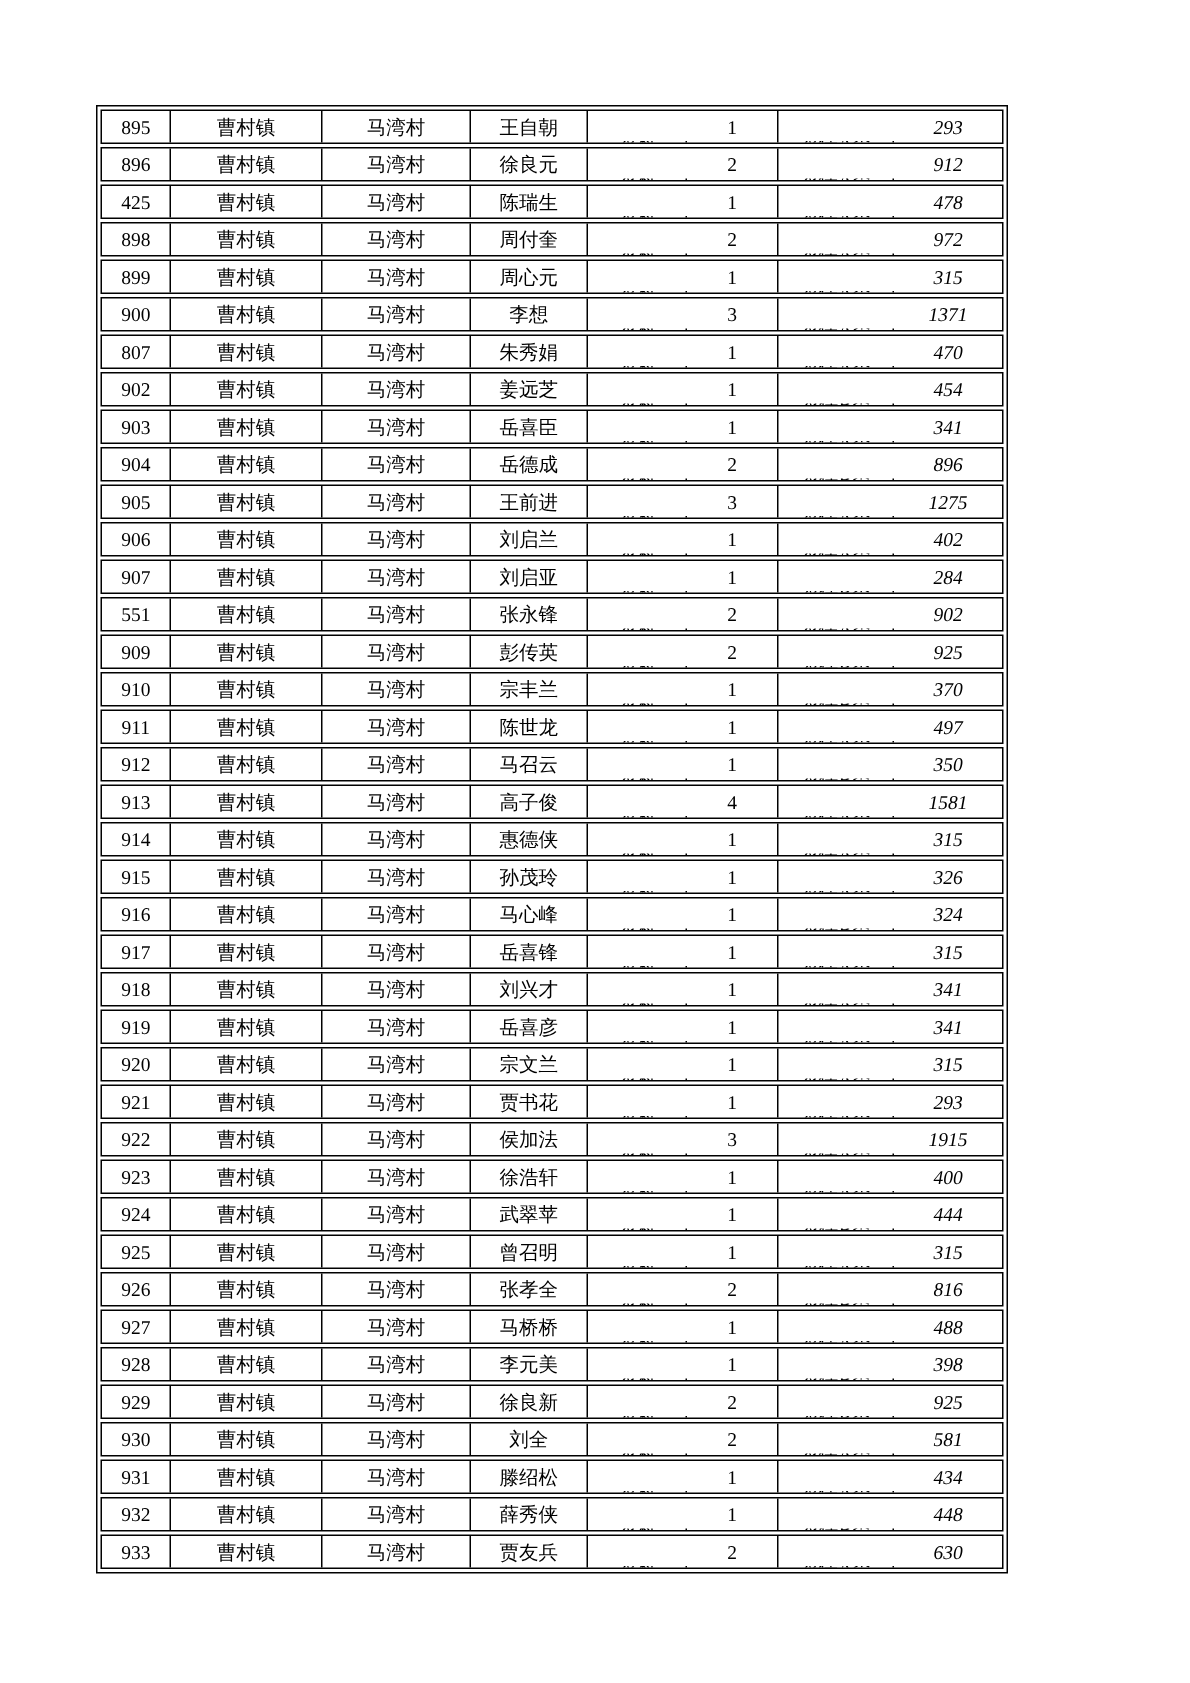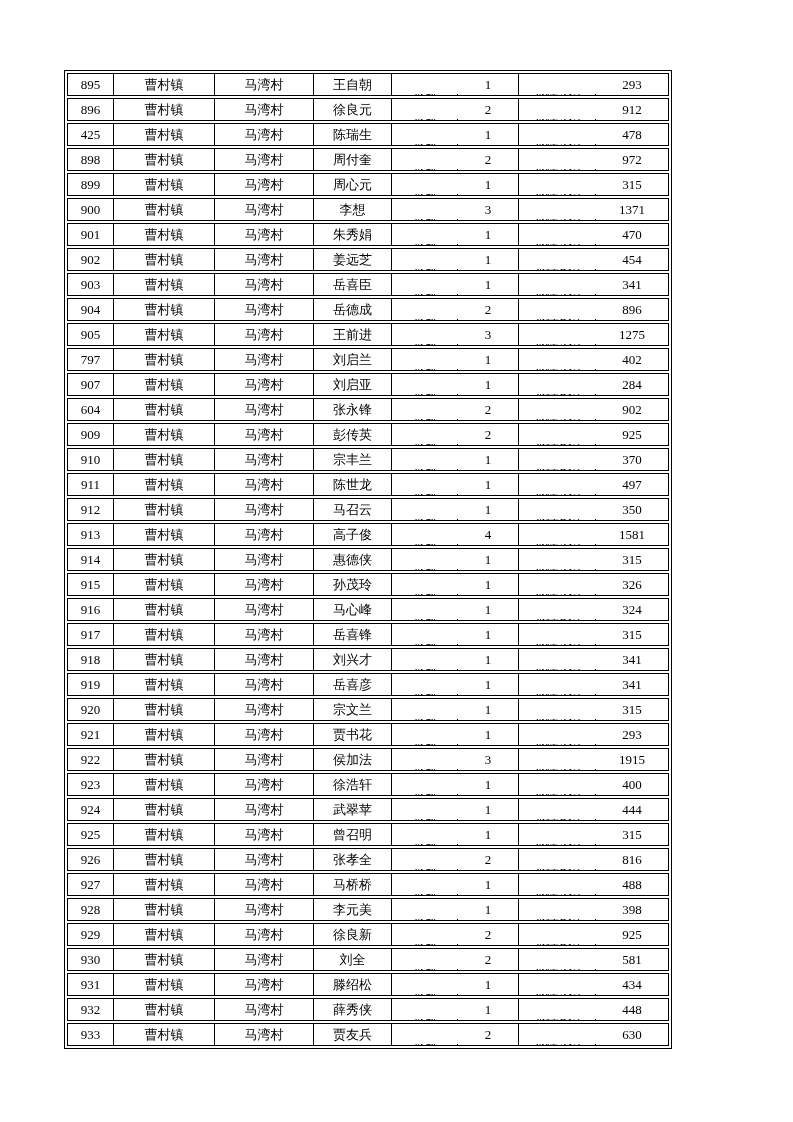--- a/index.html
+++ b/index.html
@@ -54,21 +54,21 @@
     white-space: nowrap;
   }
   .cell:last-child { border-right: none; }
   .c0 { width: 46px; }
   .c1 { width: 101px; }
   .c2 { width: 99px; font-family: Liberation Serif, serif; }
   .c3 { width: 78px; }
   .c4 { width: 66px; margin-top: 20px; }
   .c5 { width: 61px; }
   .c6 { width: 77px; margin-top: 20px; }
-  .c7 { width: 72px; }
+  .c7 { width: 72px; font-style: italic; }
 </style>
 </head>
 <body>
 
 <div class="page">
   <div class="table-outer" id="table">
       <div class="row">
         <div class="cell c0">895</div>
         <div class="cell c1">曹村镇</div>
         <div class="cell c2">马湾村</div>
@@ -122,21 +122,21 @@
         <div class="cell c0">900</div>
         <div class="cell c1">曹村镇</div>
         <div class="cell c2">马湾村</div>
         <div class="cell c3">李想</div>
         <div class="cell c4">农村</div>
         <div class="cell c5">3</div>
         <div class="cell c6">农保A类</div>
         <div class="cell c7">1371</div>
       </div>
       <div class="row">
-        <div class="cell c0">901</div>
+        <div class="cell c0">807</div>
         <div class="cell c1">曹村镇</div>
         <div class="cell c2">马湾村</div>
         <div class="cell c3">朱秀娟</div>
         <div class="cell c4">农村</div>
         <div class="cell c5">1</div>
         <div class="cell c6">农保A类</div>
         <div class="cell c7">470</div>
       </div>
       <div class="row">
         <div class="cell c0">902</div>
@@ -172,41 +172,41 @@
         <div class="cell c0">905</div>
         <div class="cell c1">曹村镇</div>
         <div class="cell c2">马湾村</div>
         <div class="cell c3">王前进</div>
         <div class="cell c4">农村</div>
         <div class="cell c5">3</div>
         <div class="cell c6">农保A类</div>
         <div class="cell c7">1275</div>
       </div>
       <div class="row">
-        <div class="cell c0">797</div>
+        <div class="cell c0">906</div>
         <div class="cell c1">曹村镇</div>
         <div class="cell c2">马湾村</div>
         <div class="cell c3">刘启兰</div>
         <div class="cell c4">农村</div>
         <div class="cell c5">1</div>
         <div class="cell c6">农保A类</div>
         <div class="cell c7">402</div>
       </div>
       <div class="row">
         <div class="cell c0">907</div>
         <div class="cell c1">曹村镇</div>
         <div class="cell c2">马湾村</div>
         <div class="cell c3">刘启亚</div>
         <div class="cell c4">农村</div>
         <div class="cell c5">1</div>
         <div class="cell c6">农保B类</div>
         <div class="cell c7">284</div>
       </div>
       <div class="row">
-        <div class="cell c0">604</div>
+        <div class="cell c0">551</div>
         <div class="cell c1">曹村镇</div>
         <div class="cell c2">马湾村</div>
         <div class="cell c3">张永锋</div>
         <div class="cell c4">农村</div>
         <div class="cell c5">2</div>
         <div class="cell c6">农保A类</div>
         <div class="cell c7">902</div>
       </div>
       <div class="row">
         <div class="cell c0">909</div>

